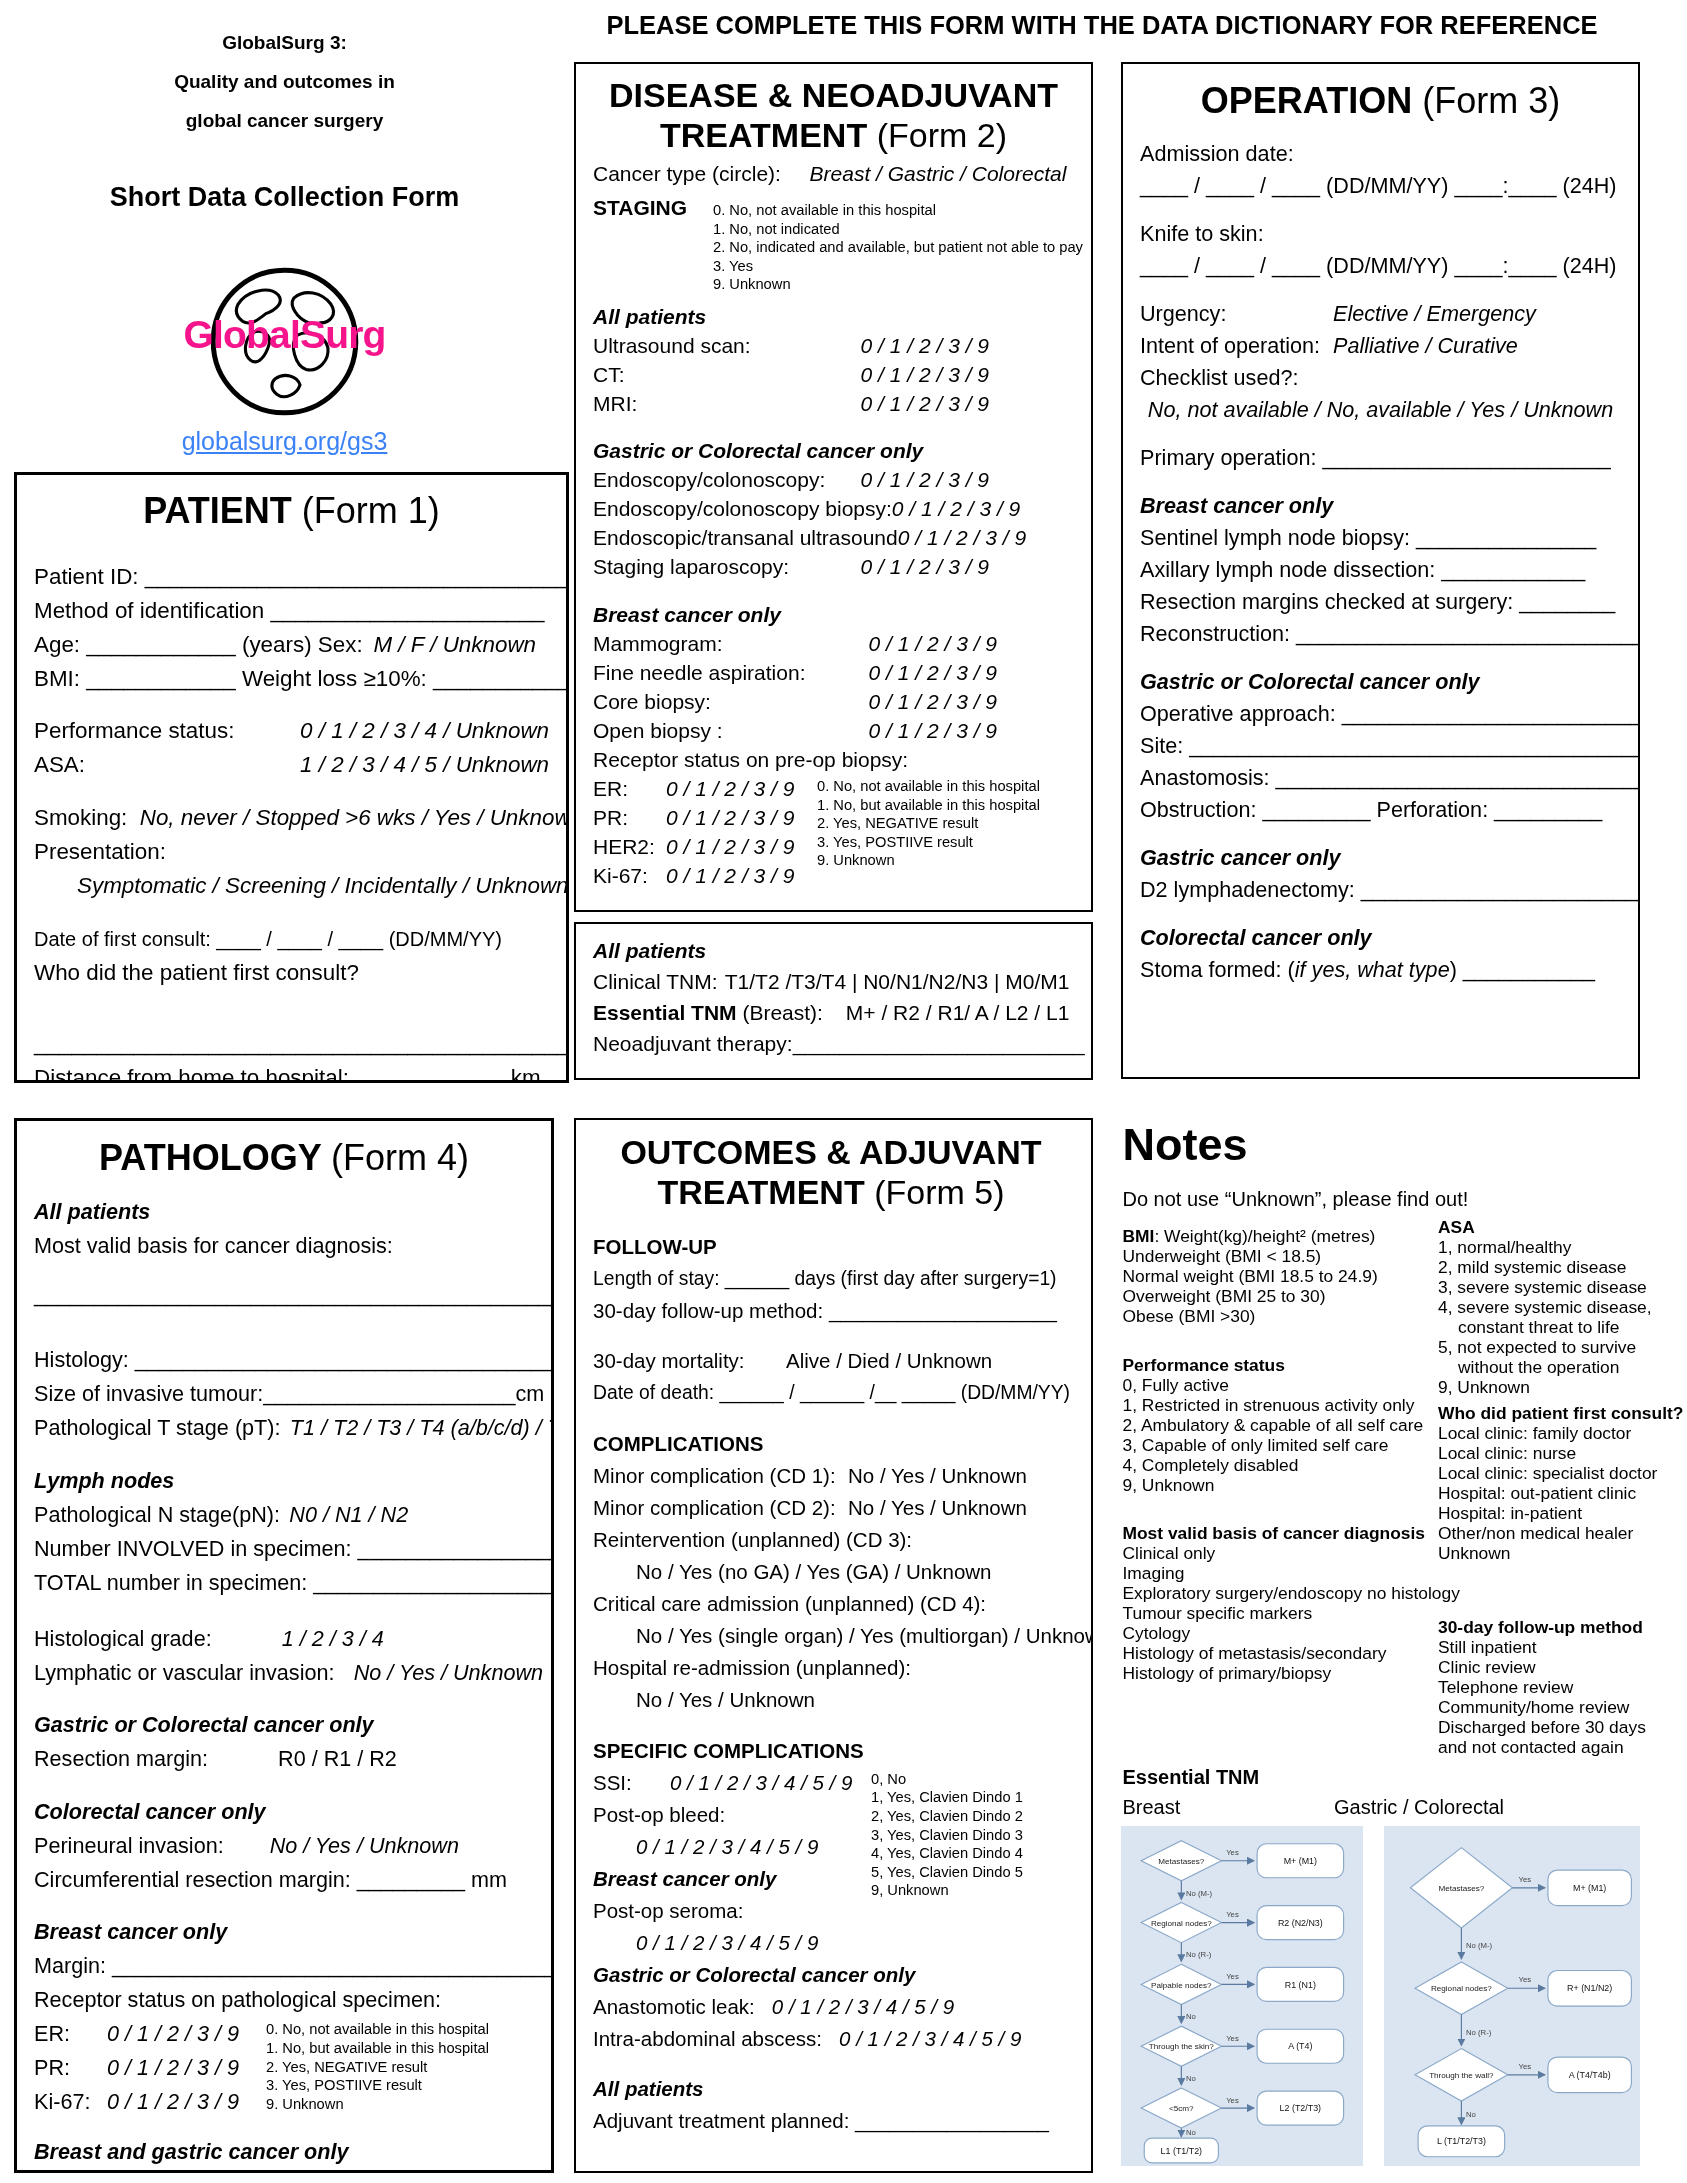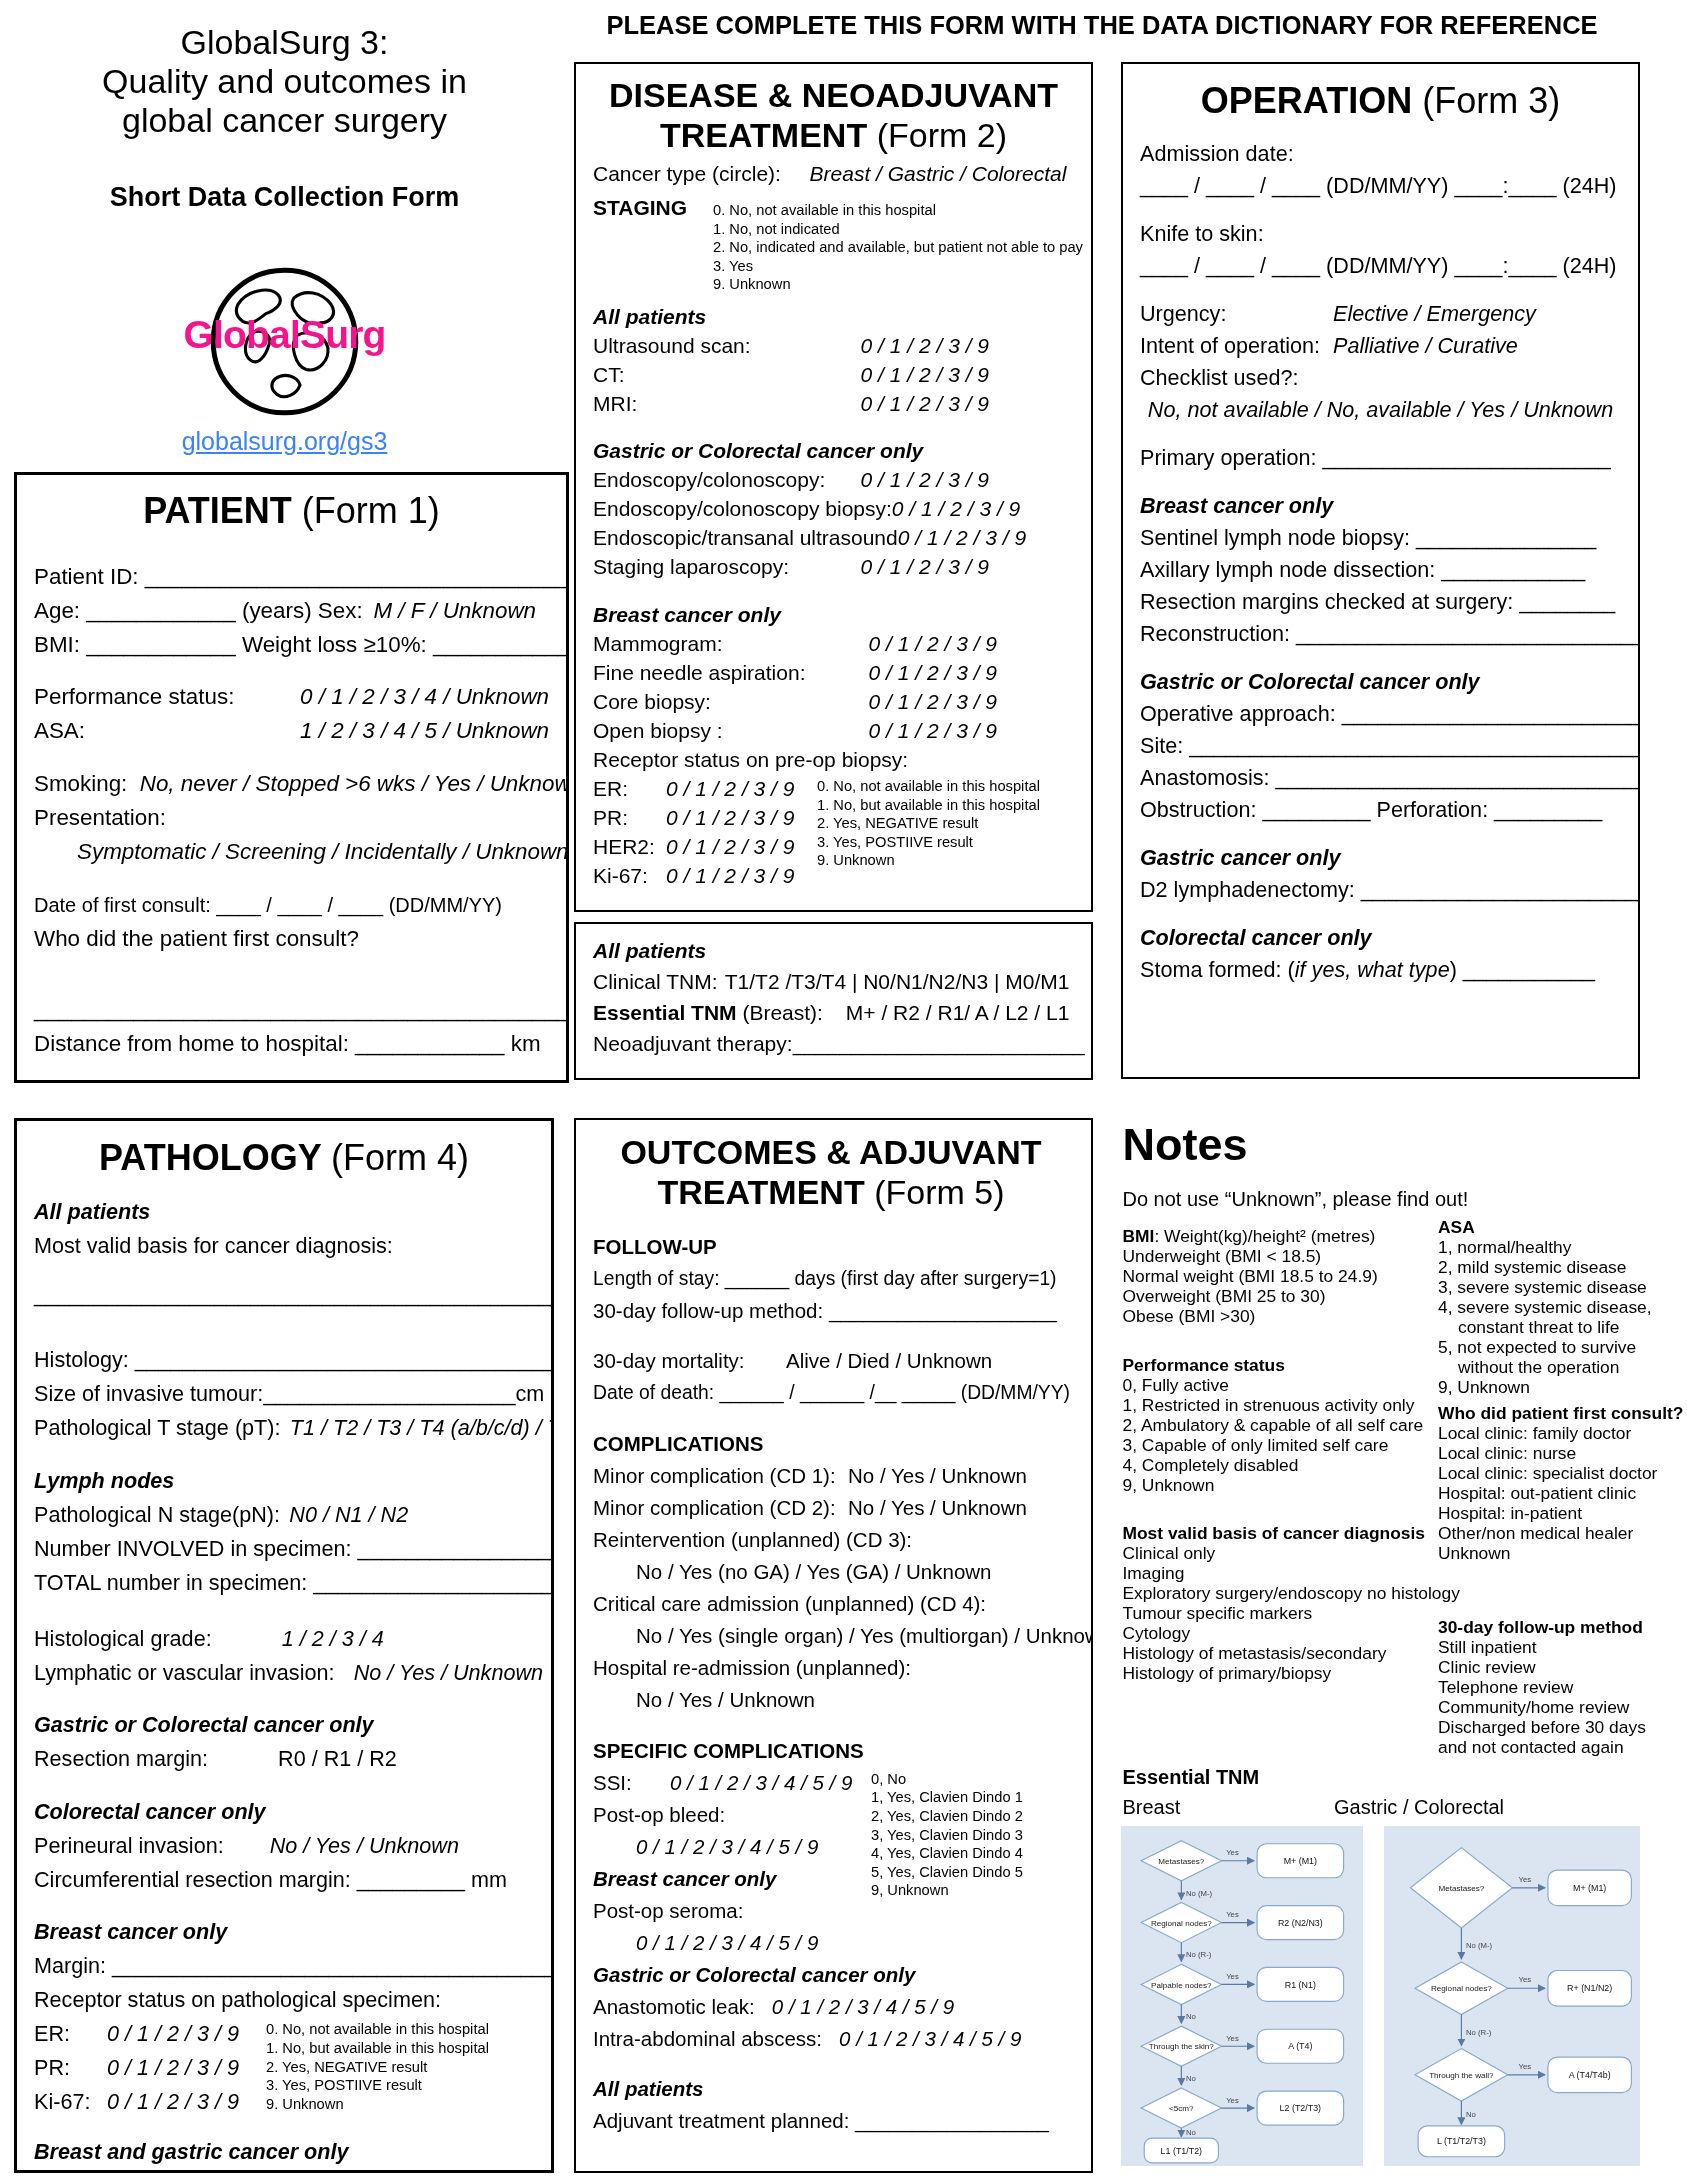--- a/index.html
+++ b/index.html
@@ -23,21 +23,21 @@
   .ttl{text-align:center;font-weight:bold;}
   .sfx{font-weight:normal;}
   .ctr{text-align:center;font-style:italic;}
   .indopt{padding-left:43px;font-style:italic;white-space:nowrap;}
   .sm{font-size:14.7px;line-height:18.6px;white-space:nowrap;font-weight:normal;font-style:normal;}
   .mt6{margin-top:4.6px}.mt10{margin-top:7.7px}.mt20{margin-top:15.5px}
   .mt24{margin-top:18.6px}.mt26{margin-top:16px}.mt28{margin-top:21.6px}.mt36{margin-top:28px}.mt40{margin-top:31px}.mt48{margin-top:37px}
 
   #hdr{left:557px;top:10.8px;width:1090px;text-align:center;font-size:25.5px;font-weight:bold;}
   #mast{left:14px;top:23px;width:541px;text-align:center;}
-  #mast .mt{font-size:34px;font-weight:normal;line-height:39px;}
+  #mast .mt{font-size:19px;font-weight:bold;line-height:39px;}
   #subtitle{margin-top:42px;font-size:27px;font-weight:bold;}
   #logo{left:14px;top:264px;width:541px;height:158px;text-align:center;}
   #logo-text{position:absolute;left:0;top:49px;width:541px;text-align:center;
              font-size:39px;font-weight:bold;letter-spacing:-0.8px;}
   #link{left:14px;top:427px;width:541px;text-align:center;font-size:25px;}
   #link a{color:#3b82f6;text-decoration:underline;}
 
   #patient{left:14px;top:472px;width:555px;height:611px;font-size:22.4px;line-height:34px;}
   #patient .ttl{font-size:36px;line-height:43px;margin-top:6.2px;}
   .fs26{font-size:20px;}
@@ -113,20 +113,21 @@
     </svg>
     <div id="logo-text" style="color:#f5148c">GlobalSurg</div>
   </div>
   <div id="link" class="abs">
     <a href="#">globalsurg.org/gs3</a>
   </div>
 
   <div id="patient" class="box">
     <div class="ttl"><span>PATIENT</span> <span class="sfx">(Form 1)</span></div>
     <div class="ln mt36">Patient ID: __________________________________</div>
+    <div class="ln">Method of identification ______________________</div>
     <div class="row">
       <span>Age: ____________ (years)   Sex:</span>
       <span class="opt" style="margin-left:10.8px">M  /  F  /  Unknown</span>
     </div>
     <div class="ln">BMI: ____________ Weight loss ≥10%: ____________</div>
     <div class="row mt24">
       <span class="w350">Performance status:</span>
       <span class="opt">0 / 1 / 2 / 3 / 4 / Unknown</span>
     </div>
     <div class="row">

